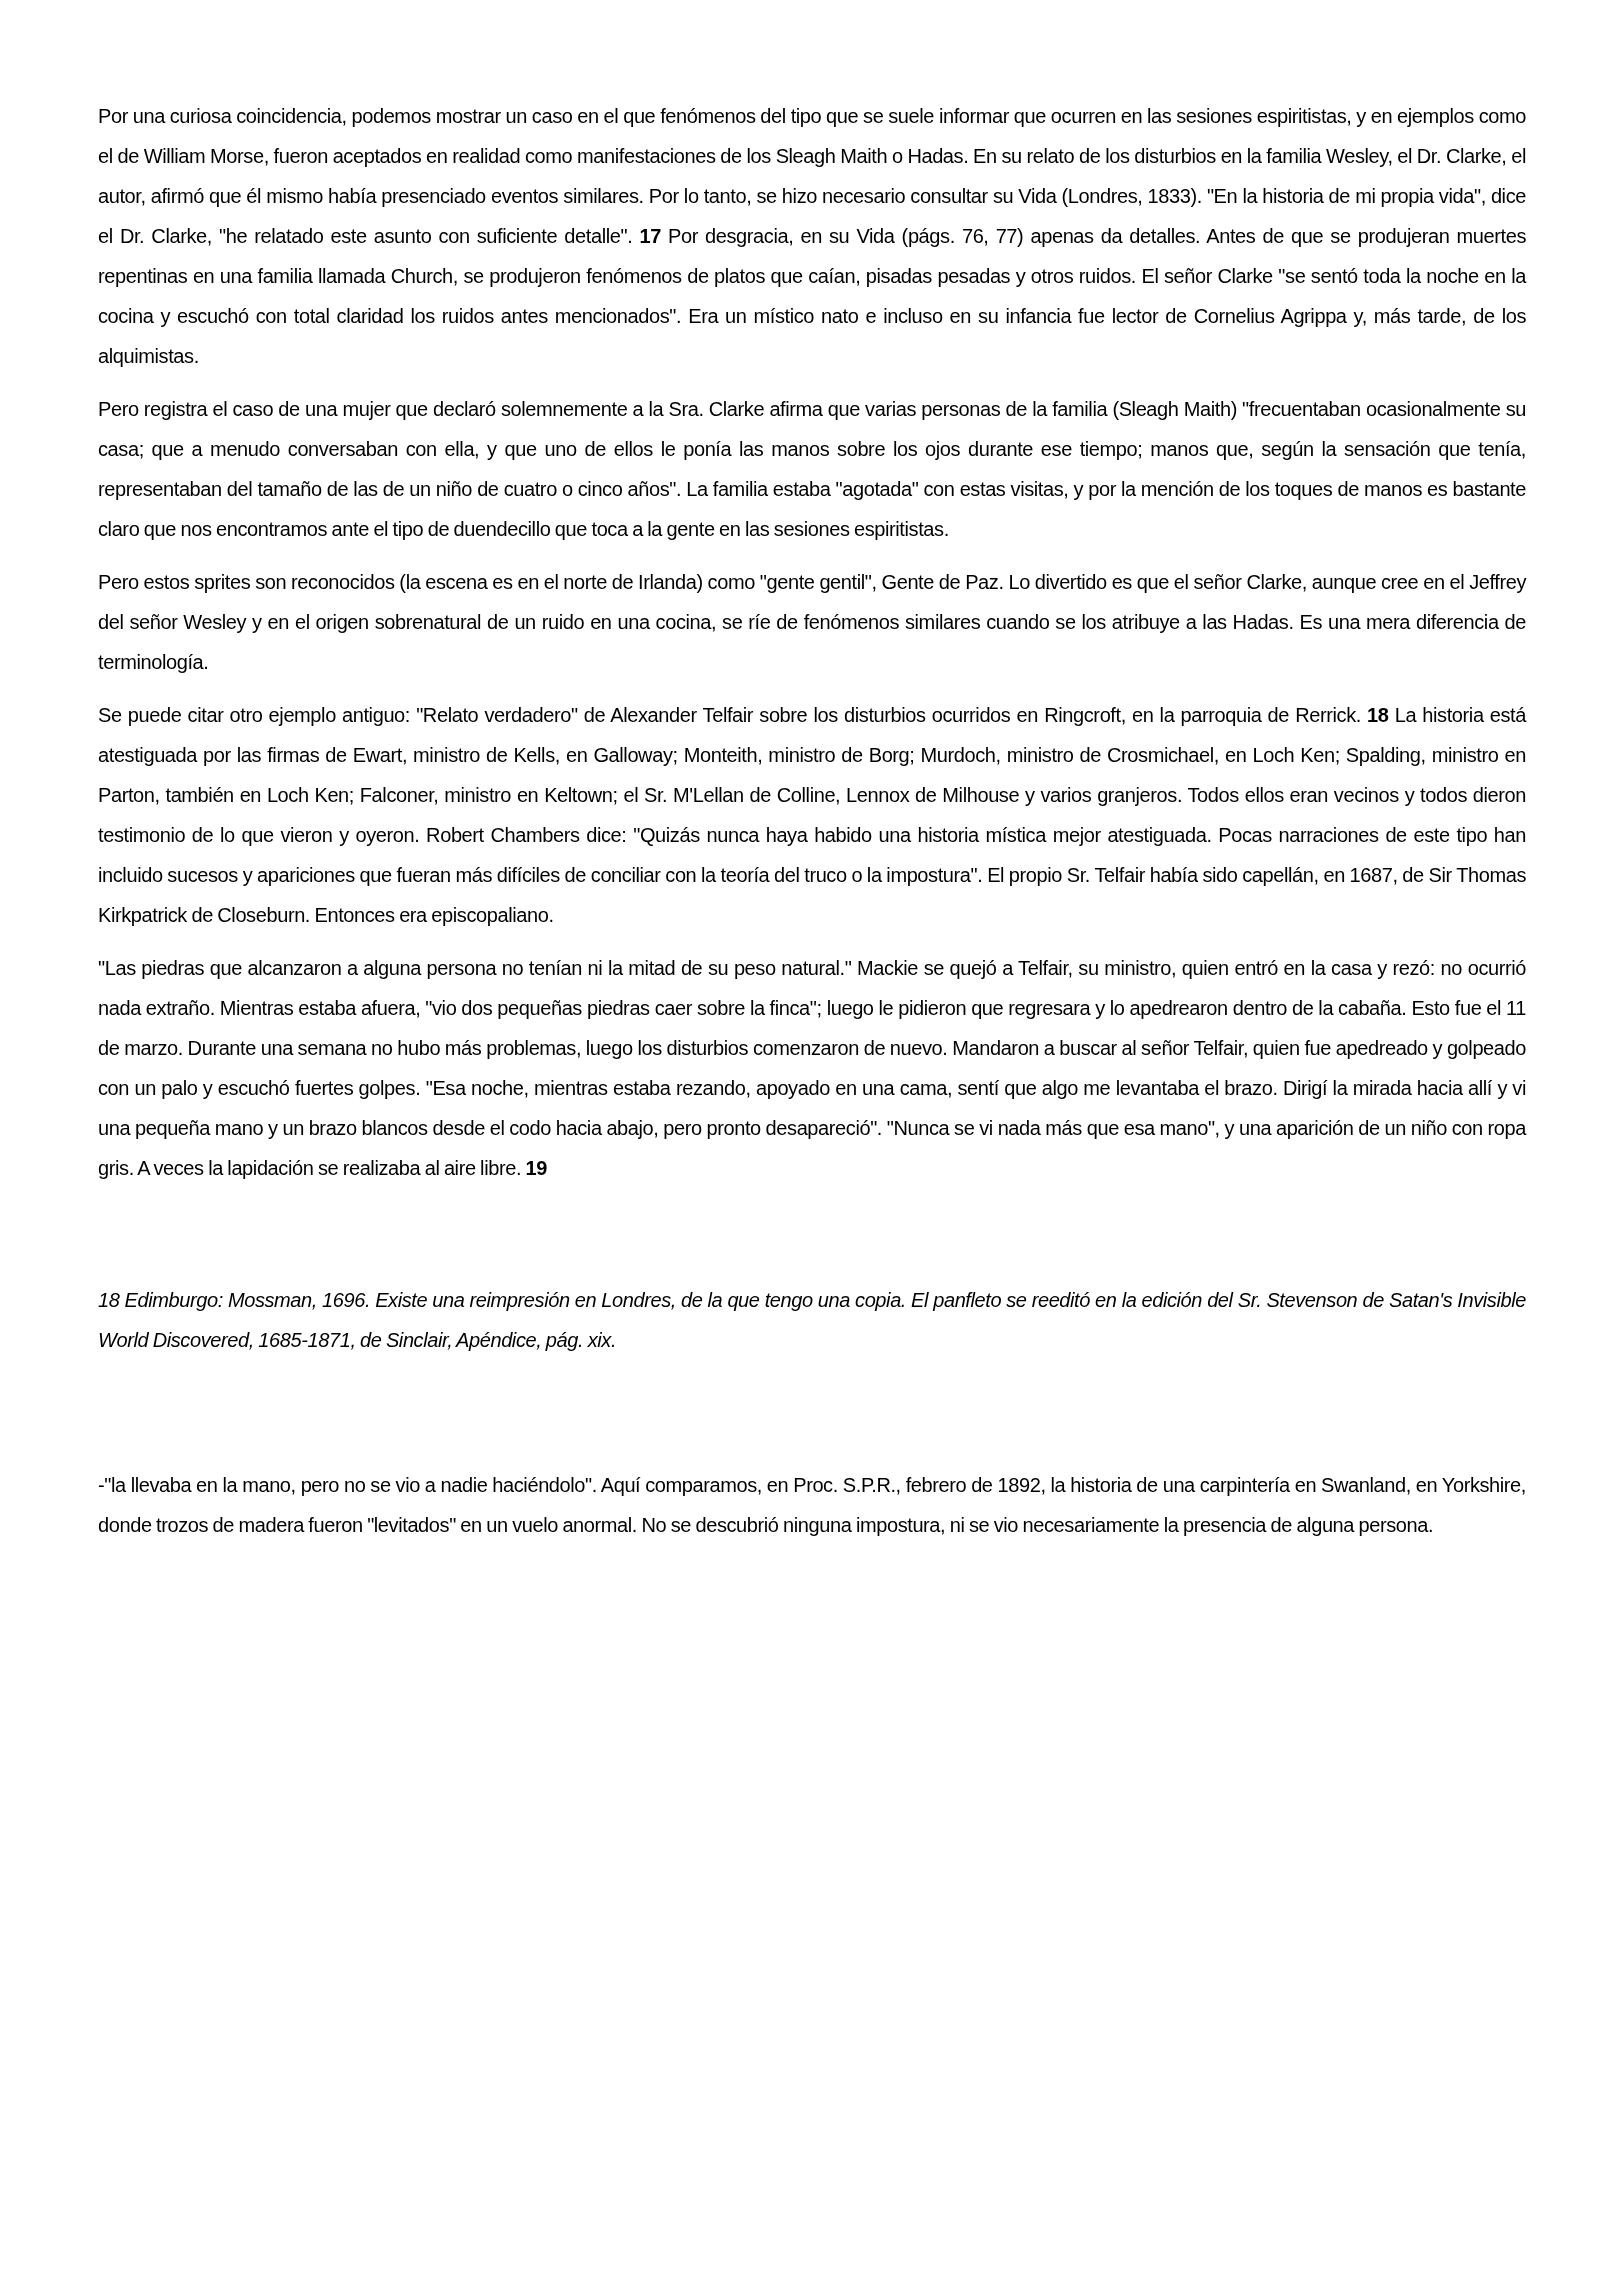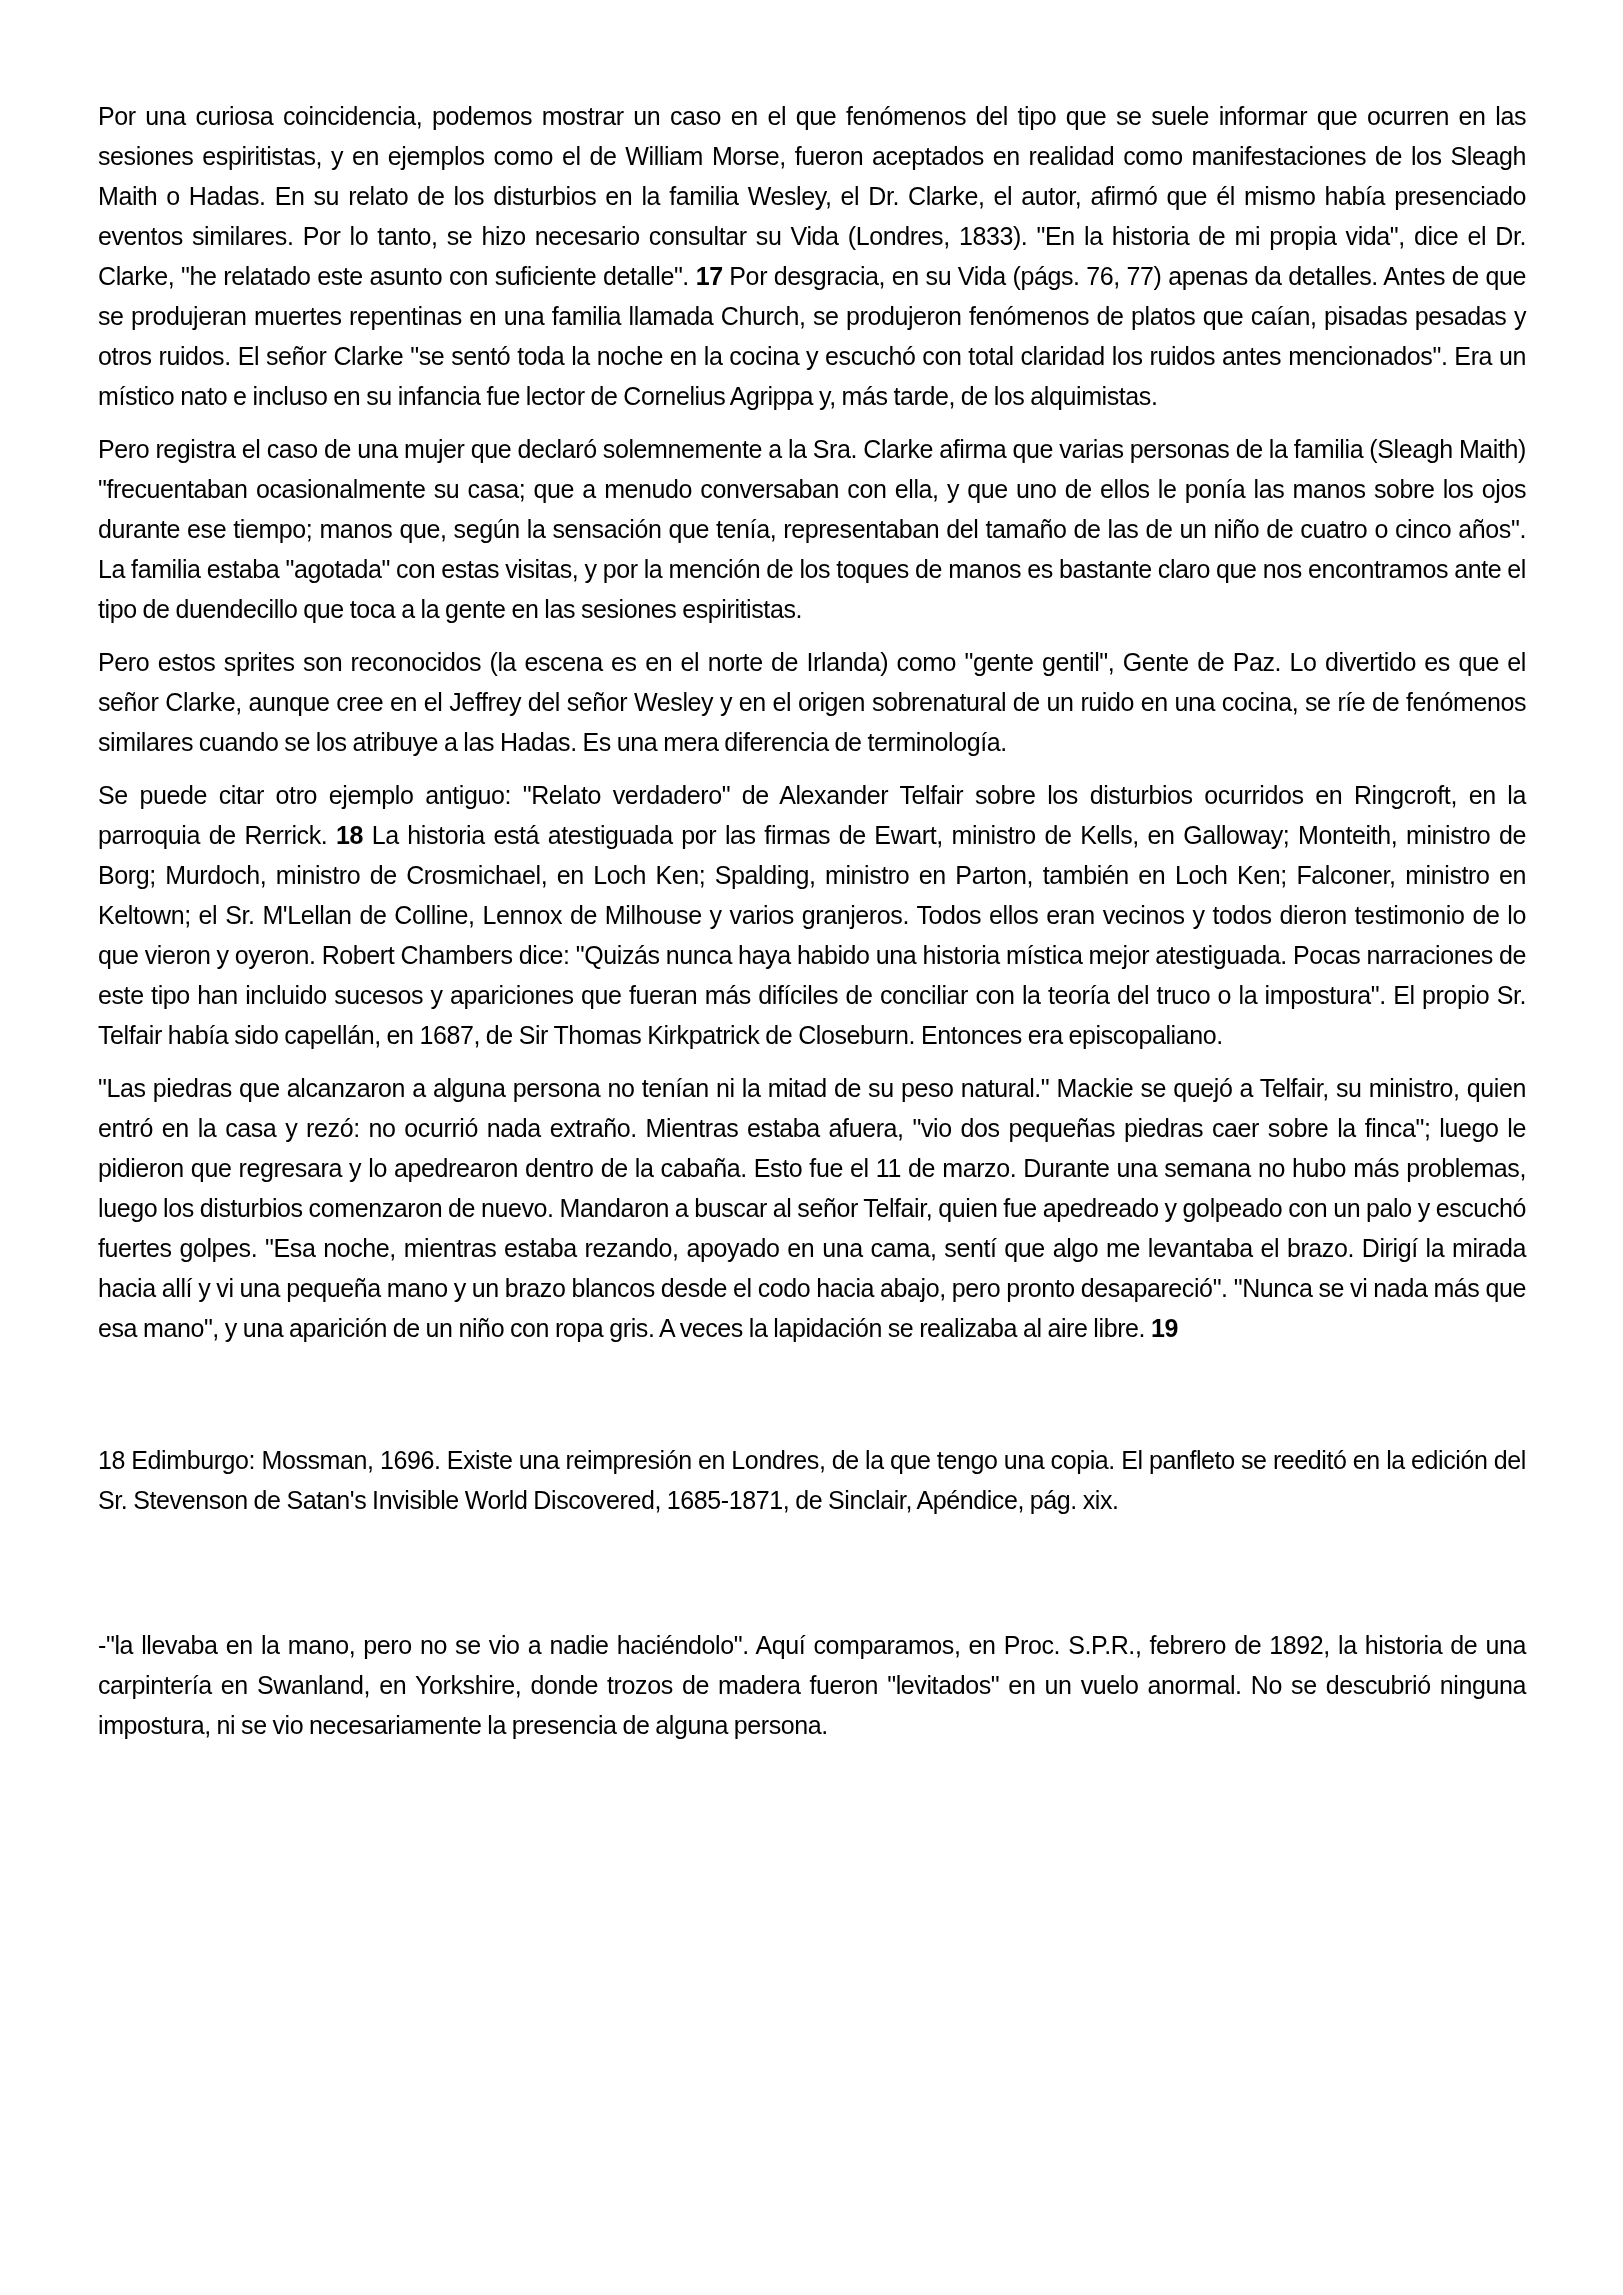--- a/index.html
+++ b/index.html
@@ -3,30 +3,30 @@
   <meta charset="utf-8">
   <style>
     html, body { margin: 0; padding: 0; background: #ffffff; }
     body { width: 1623px; height: 2295px; position: relative; overflow: hidden; }
     .page {
       position: absolute;
       left: 98px;
       top: 96px;
       width: 1428px;
       font-family: "Liberation Sans", sans-serif;
-      font-size: 25px;
+      font-size: 20px;
       line-height: 40px;
       color: #000000;
       letter-spacing: -0.4px;
       word-spacing: -0.7px;
     }
     p { margin: 0 0 13px 0; text-align: justify; }
     b { font-weight: bold; }
     .gap-footnotes { height: 79px; }
-    .footnote { }
+    .footnote { font-style: italic; }
     .gap-continuation { height: 92px; }
   </style>
 </head>
 <body>
 
 <div class="page">
 
   <p><span>Por una curiosa coincidencia, podemos mostrar un caso en el que fenómenos del tipo que se suele informar que ocurren en las sesiones espiritistas, y en ejemplos como el de William Morse, fueron aceptados en realidad como manifestaciones de los Sleagh Maith o Hadas. En su relato de los disturbios en la familia Wesley, el Dr. Clarke, el autor, afirmó que él mismo había presenciado eventos similares. Por lo tanto, se hizo necesario consultar su Vida (Londres, 1833). "En la historia de mi propia vida", dice el Dr. Clarke, "he relatado este asunto con suficiente detalle". </span><b>17</b><span> Por desgracia, en su Vida (págs. 76, 77) apenas da detalles. Antes de que se produjeran muertes repentinas en una familia llamada Church, se produjeron fenómenos de platos que caían, pisadas pesadas y otros ruidos. El señor Clarke "se sentó toda la noche en la cocina y escuchó con total claridad los ruidos antes mencionados". Era un místico nato e incluso en su infancia fue lector de Cornelius Agrippa y, más tarde, de los alquimistas.</span></p>
 
   <p>Pero registra el caso de una mujer que declaró solemnemente a la Sra. Clarke afirma que varias personas de la familia (Sleagh Maith) "frecuentaban ocasionalmente su casa; que a menudo conversaban con ella, y que uno de ellos le ponía las manos sobre los ojos durante ese tiempo; manos que, según la sensación que tenía, representaban del tamaño de las de un niño de cuatro o cinco años". La familia estaba "agotada" con estas visitas, y por la mención de los toques de manos es bastante claro que nos encontramos ante el tipo de duendecillo que toca a la gente en las sesiones espiritistas.</p>

